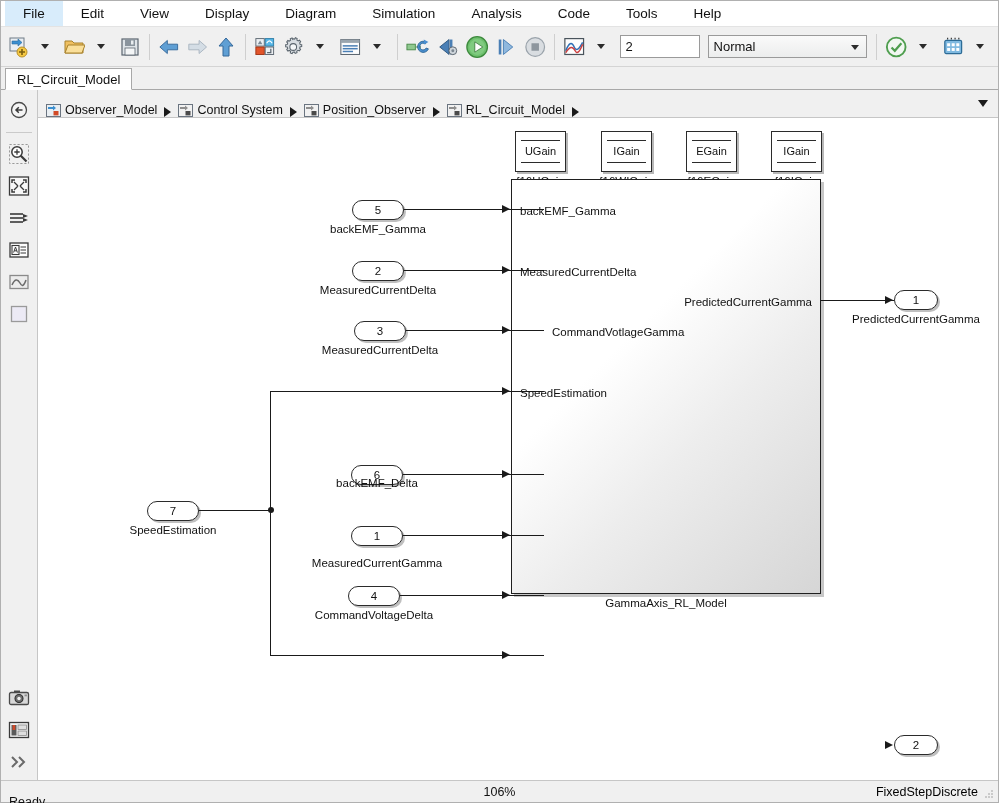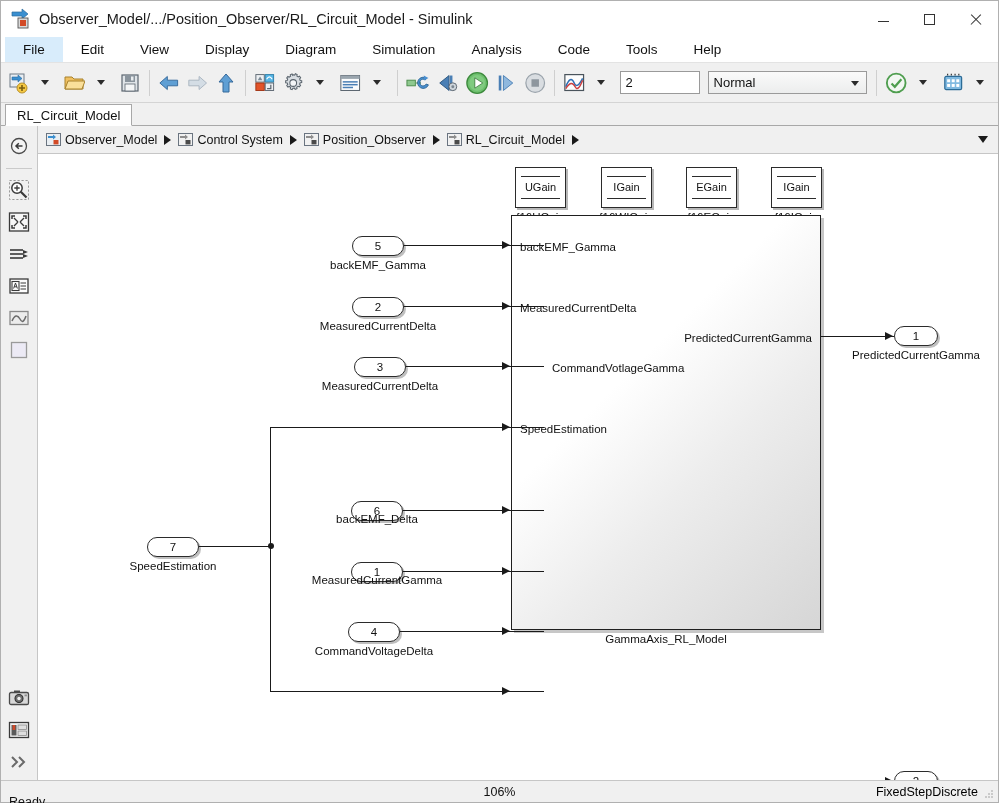--- a/index.html
+++ b/index.html
@@ -123,21 +123,21 @@
   }
   .sb-divider { width: 26px; height: 1px; background: #cacaca; margin: 4px 0 7px; }
   .sb-spacer { flex: 1 1 auto; }
 
   .canvas-wrap { flex: 1 1 auto; display: flex; flex-direction: column; min-width: 0; }
 
   
   .breadcrumb {
     height: 28px; flex: 0 0 28px; background: #f0f0f0;
     border-bottom: 1px solid #c6c6c6;
-    display: flex; align-items: center; padding-left: 8px;
+    display: flex; align-items: flex-end; padding-left: 8px;
     position: relative;
   }
   .bc-item { display: flex; align-items: center; font-size: 12.5px; color: #111; white-space: nowrap; }
   .bc-icon { width: 15px; height: 13px; margin-right: 4px; flex: 0 0 15px; position: relative; }
   .bc-arrow {
     width: 0; height: 0; margin: 0 7px;
     border-top: 5px solid transparent; border-bottom: 5px solid transparent;
     border-left: 7px solid #1a1a1a;
   }
   .bc-dropdown {
@@ -228,41 +228,20 @@
   .st-ready { position: absolute; left: 8px; margin-top: 20px; }
   .st-zoom  { position: absolute; left: 50%; transform: translateX(-50%); }
   .st-solver{ position: absolute; right: 20px; color: #000000; }
   .st-grip  { position: absolute; right: 3px; bottom: 2px; width: 12px; height: 12px; }
 </style>
 </head>
 <body>
 
 <div id="app">
 
-  <div class="titlebar">
-    <div class="title-icon">
-      <svg width="26" height="22" viewBox="0 0 26 22">
-        <path d="M3 4 L13 4 L13 1 L19 6 L13 11 L13 8 L3 8 Z" fill="#3a8fd0" stroke="#2b6a9c" stroke-width="0.7"></path>
-        <rect x="9" y="10" width="10" height="10" fill="#d9d9d9" stroke="#555" stroke-width="0.9"></rect>
-        <rect x="11" y="12" width="6" height="6" fill="#d24a26"></rect>
-      </svg>
-    </div>
-    <div class="title-text">Observer_Model/.../Position_Observer/RL_Circuit_Model - Simulink</div>
-    <div class="win-buttons">
-      <div class="win-btn">
-        <div class="win-glyph g-min"></div>
-      </div>
-      <div class="win-btn">
-        <div class="win-glyph g-max"></div>
-      </div>
-      <div class="win-btn">
-        <div class="win-glyph g-close"></div>
-      </div>
-    </div>
-  </div>
 
   <div class="menubar">
     <div class="menu-item active">
         <span>File</span>
       </div>
     <div class="menu-item">
         <span>Edit</span>
       </div>
     <div class="menu-item">
         <span>View</span>
@@ -685,21 +664,21 @@
 
         <div class="blk" style="left:313px;top:347px;">
           <div class="inport">6</div>
           <div class="blk-label" style="top:12px;">backEMF_Delta</div>
         </div>
         <div class="wire-h" style="left:365px;top:356px;width:141px;"></div>
         <div class="arrow-r" style="left:464px;top:352px;"></div>
 
         <div class="blk" style="left:313px;top:408px;">
           <div class="inport">1</div>
-          <div class="blk-label" style="top:12px;">MeasuredCurrentGamma</div>
+          <div class="blk-label" style="top:31px;">MeasuredCurrentGamma</div>
         </div>
         <div class="wire-h" style="left:365px;top:417px;width:141px;"></div>
         <div class="arrow-r" style="left:464px;top:413px;"></div>
 
         <div class="blk" style="left:310px;top:468px;">
           <div class="inport">4</div>
           <div class="blk-label" style="top:23px;">CommandVoltageDelta</div>
         </div>
         <div class="wire-h" style="left:362px;top:477px;width:144px;"></div>
         <div class="arrow-r" style="left:464px;top:473px;"></div>

